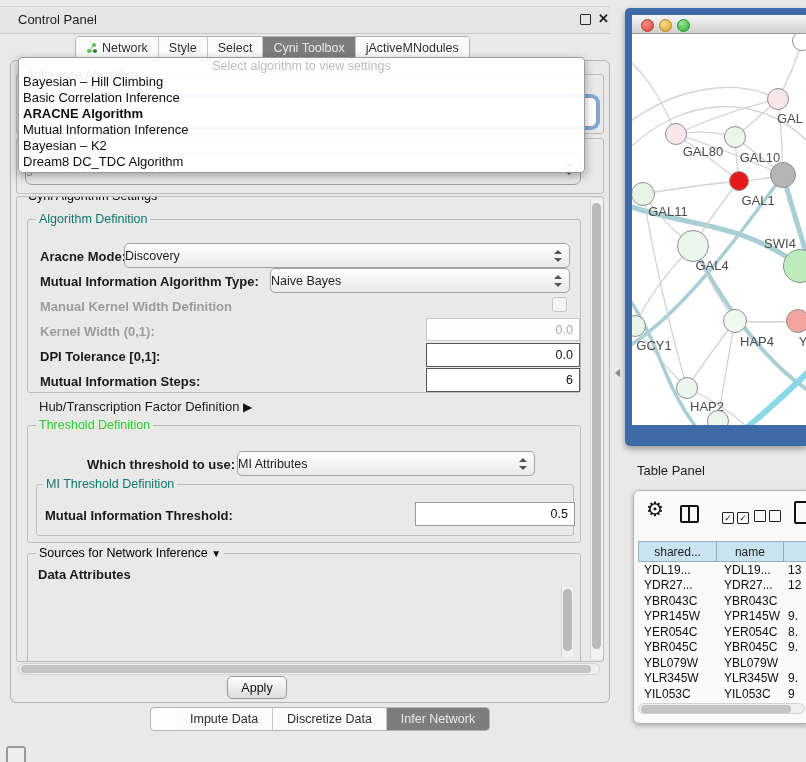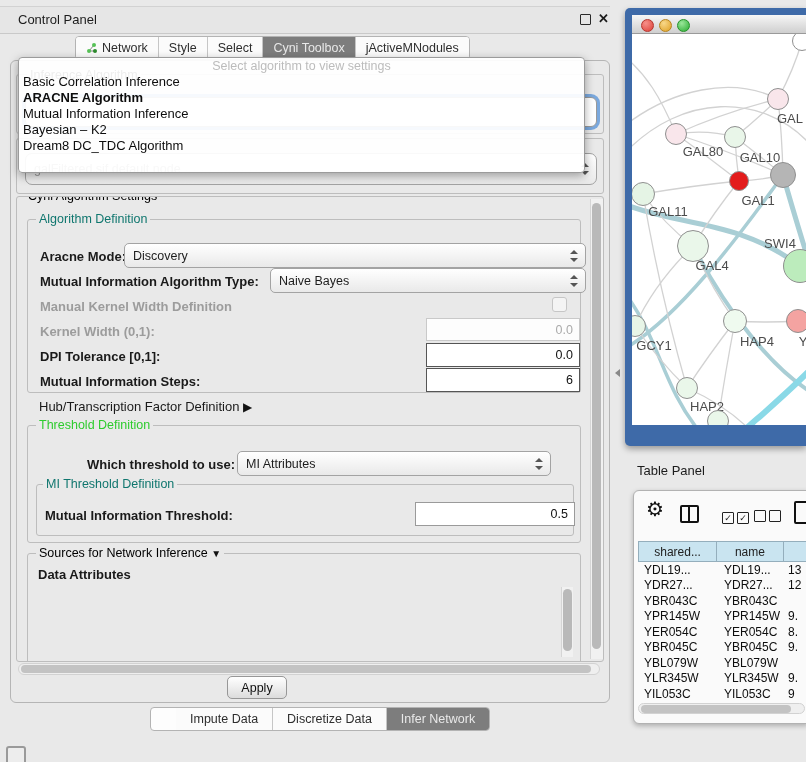--- a/index.html
+++ b/index.html
@@ -20,21 +20,21 @@
   .tab:last-child{border-right:none;}
   .tab.sel{background:#7d7d7d;color:#e9e9e9;}
   
   #content{left:10px;top:60px;width:598px;height:641px;background:#e9e9e9;border:1px solid #b5b5b5;border-radius:6px;}
   .group{position:absolute;border:1px solid #bdbdbd;border-radius:3px;}
   .gtitle{position:absolute;font-size:12.5px;background:#e9e9e9;padding:0 3px;white-space:nowrap;}
   .blue{color:#0f766e;} .green{color:#2ecc2e;}
   .lbl{position:absolute;font-size:13px;color:#1a1a1a;white-space:nowrap;}
   .b{font-weight:bold;}
   .dis{color:#9c9c9c;}
-  .combo{position:absolute;background:linear-gradient(#ffffff,#e9e9e9);border:1px solid #a3a3a3;border-radius:5px;font-size:12.5px;color:#1d1d1d;display:flex;align-items:center;padding:0 8px;}
+  .combo{position:absolute;background:linear-gradient(#ffffff,#e9e9e9);border:1px solid #a3a3a3;border-radius:5px;font-size:12.5px;color:#1d1d1d;display:flex;align-items:center;padding:0 0;}
   .spin{position:absolute;right:7px;top:50%;width:8px;height:12px;transform:translateY(-50%);}
   .spin:before,.spin:after{content:"";position:absolute;left:0;border-left:4px solid transparent;border-right:4px solid transparent;}
   .spin:before{top:0;border-bottom:4px solid #555;}
   .spin:after{bottom:0;border-top:4px solid #555;}
   .field{position:absolute;background:#fff;border:1px solid #9a9a9a;font-size:12.5px;color:#111;display:flex;align-items:center;justify-content:flex-end;padding:0 6px;}
   .field.dark{border:1.5px solid #555;}
   .field.disf{border:1px solid #c9c9c9;color:#ababab;background:#fdfdfd;}
   .chk{position:absolute;width:13px;height:13px;border:1px solid #c6c6c6;border-radius:3px;background:#f4f4f4;}
   .vscroll{position:absolute;background:#f1f1f1;border-left:1px solid #d5d5d5;}
   .vthumb{position:absolute;left:1px;width:9px;background:#b9b9b9;border-radius:5px;}
@@ -222,20 +222,21 @@
         </div>
       <div class="tab sel" style="padding:0 14px;">
           <span>Infer Network</span>
         </div>
     </div>
 
     <div id="popup" class="abs">
       <div id="popup-prompt">Select algorithm to view settings</div>
       <div>
 
+      <div class="dd-item">Bayesian – Hill Climbing</div>
           <div class="dd-item">Basic Correlation Inference</div>
           <div class="dd-item bsel">ARACNE Algorithm</div>
           <div class="dd-item">Mutual Information Inference</div>
           <div class="dd-item">Bayesian – K2</div>
           <div class="dd-item">Dream8 DC_TDC Algorithm</div>
         </div>
     </div>
 
     <div id="mini-icon" class="abs"></div>
   </div>

